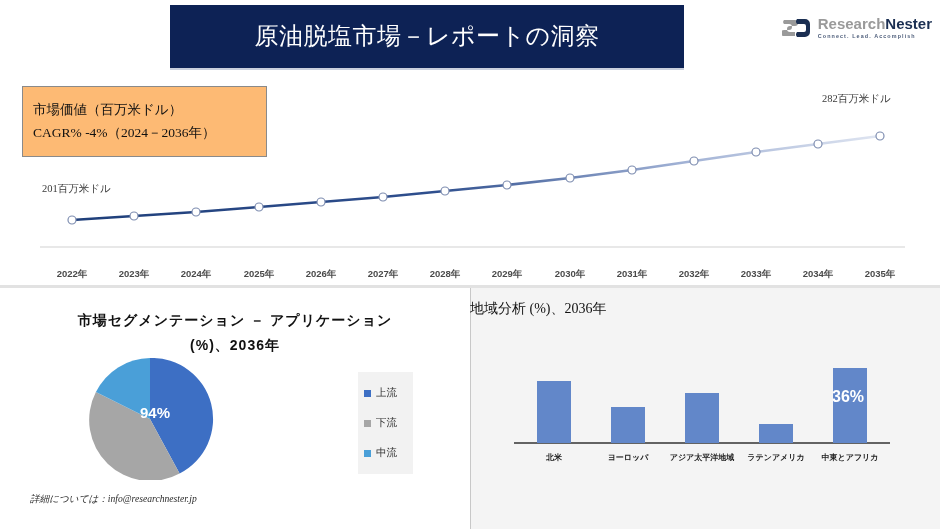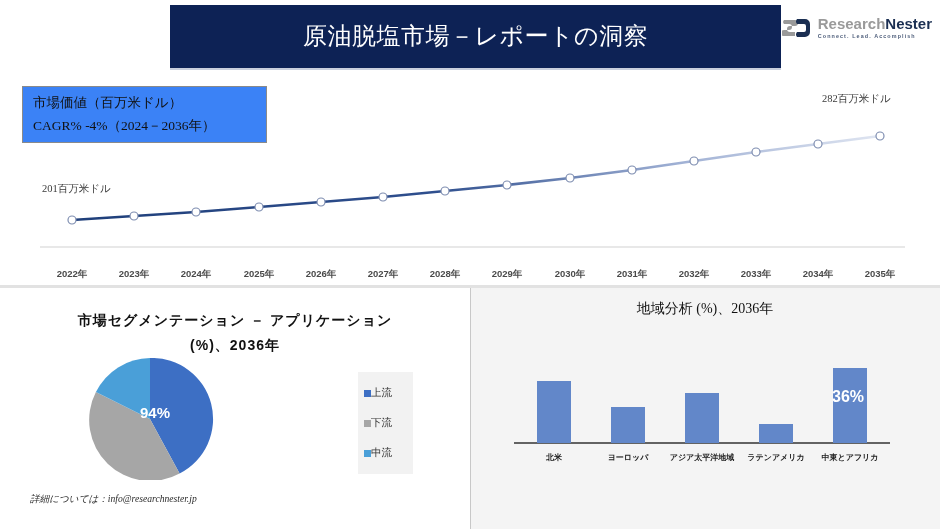--- a/index.html
+++ b/index.html
@@ -6,21 +6,21 @@
   body{
     width:940px;height:529px;
     background:#ffffff;
     font-family:"Liberation Sans","DejaVu Sans",sans-serif;
     overflow:hidden;position:relative;
   }
   #root{position:relative;width:940px;height:529px;}
 
   
   .header-band{
-    position:absolute;left:170px;top:5px;width:611px;height:63px;
+    position:absolute;left:170px;top:5px;width:514px;height:63px;
     background:#0d2255;
     box-shadow:0 2px 0 0 #c9cfdd;
   }
   .header-title{
     color:#ffffff;font-size:24px;line-height:63px;text-align:center;
     font-family:"Liberation Serif","DejaVu Serif",serif;
     letter-spacing:.5px;white-space:nowrap;
   }
 
   
@@ -33,22 +33,22 @@
   .logo-name{font-size:15px;font-weight:bold;white-space:nowrap;}
   .logo-name .w1{color:#9a9a9a;}
   .logo-name .w2{color:#1b2f52;}
   .logo-tag{
     font-size:5.4px;font-weight:bold;color:#4d5d7a;
     letter-spacing:1.1px;margin-top:3px;white-space:nowrap;
   }
 
   
   .info-box{
-    position:absolute;left:22px;top:86px;width:245px;height:57px;
-    border:1px solid #8a8a8a;background:#3b82f6;
+    position:absolute;left:22px;top:86px;width:245px;height:71px;
+    border:1px solid #8a8a8a;background:#fdba74;
     display:flex;flex-direction:column;justify-content:center;
     padding:0 10px;box-sizing:border-box;
   }
   .info-line{
     font-family:"Liberation Serif","DejaVu Serif",serif;
     font-size:13.5px;color:#111;line-height:1.65;white-space:nowrap;
   }
 
   
   .linechart{position:absolute;left:0;top:68px;width:940px;height:215px;}
@@ -88,32 +88,32 @@
   .pie-wrap{position:absolute;left:85px;top:358px;width:130px;height:122px;}
   .pie-pct{
     position:absolute;left:140px;top:404px;color:#ffffff;
     font-size:15px;font-weight:bold;
   }
   .pie-legend{
     position:absolute;left:358px;top:372px;width:55px;height:102px;
     background:#f2f2f2;display:flex;flex-direction:column;
     justify-content:space-around;padding:6px 0 6px 6px;box-sizing:border-box;
   }
-  .legend-row{display:flex;align-items:center;}
+  .legend-row{display:flex;align-items:center;gap:5px;}
   .legend-sw{width:7px;height:7px;flex:0 0 auto;}
   .legend-lbl{font-size:10.5px;color:#333;white-space:nowrap;}
 
   .source{
     position:absolute;left:30px;top:492px;
     font-family:"Liberation Serif","DejaVu Serif",serif;
     font-style:italic;font-size:9.6px;color:#2b2b2b;line-height:1.5;
   }
 
   .bar-title{
-    position:absolute;left:470px;top:300px;width:470px;text-align:center;
+    position:absolute;left:470px;top:300px;width:470px;
     font-family:"Liberation Serif","DejaVu Serif",serif;
     font-size:14px;color:#111;white-space:nowrap;
   }
   .barchart{position:absolute;left:470px;top:330px;width:470px;height:145px;}
   .bar-lbls{position:absolute;left:470px;top:452px;width:558px;height:20px;}
   .bar-lbl{
     position:absolute;font-size:8px;font-weight:bold;color:#222;
     transform:translateX(-50%);white-space:nowrap;
   }
   .bar-pct{

